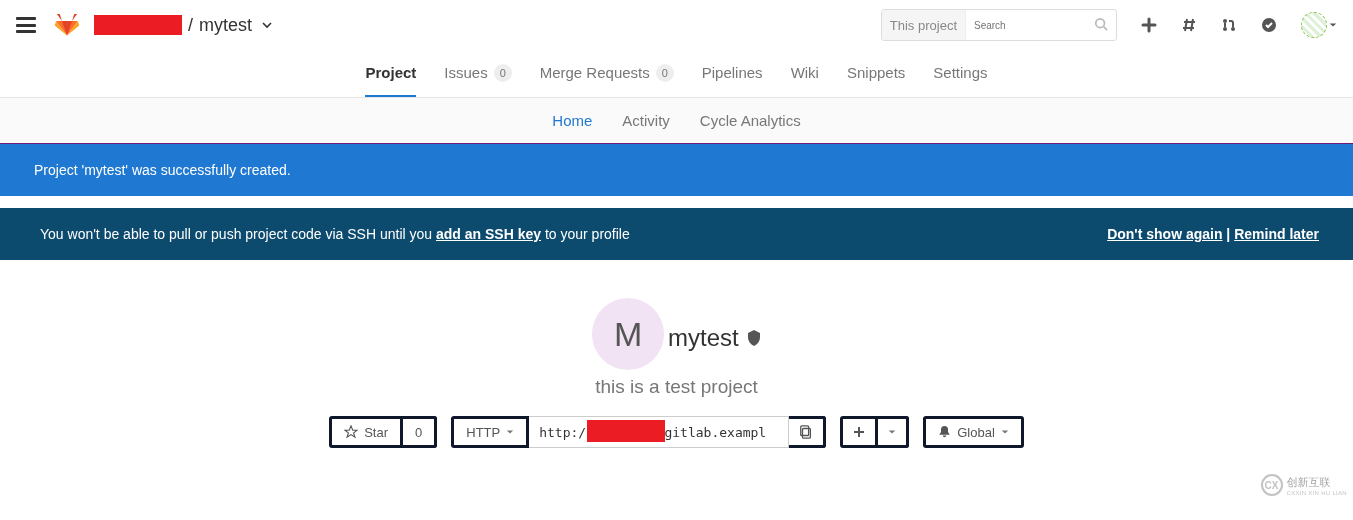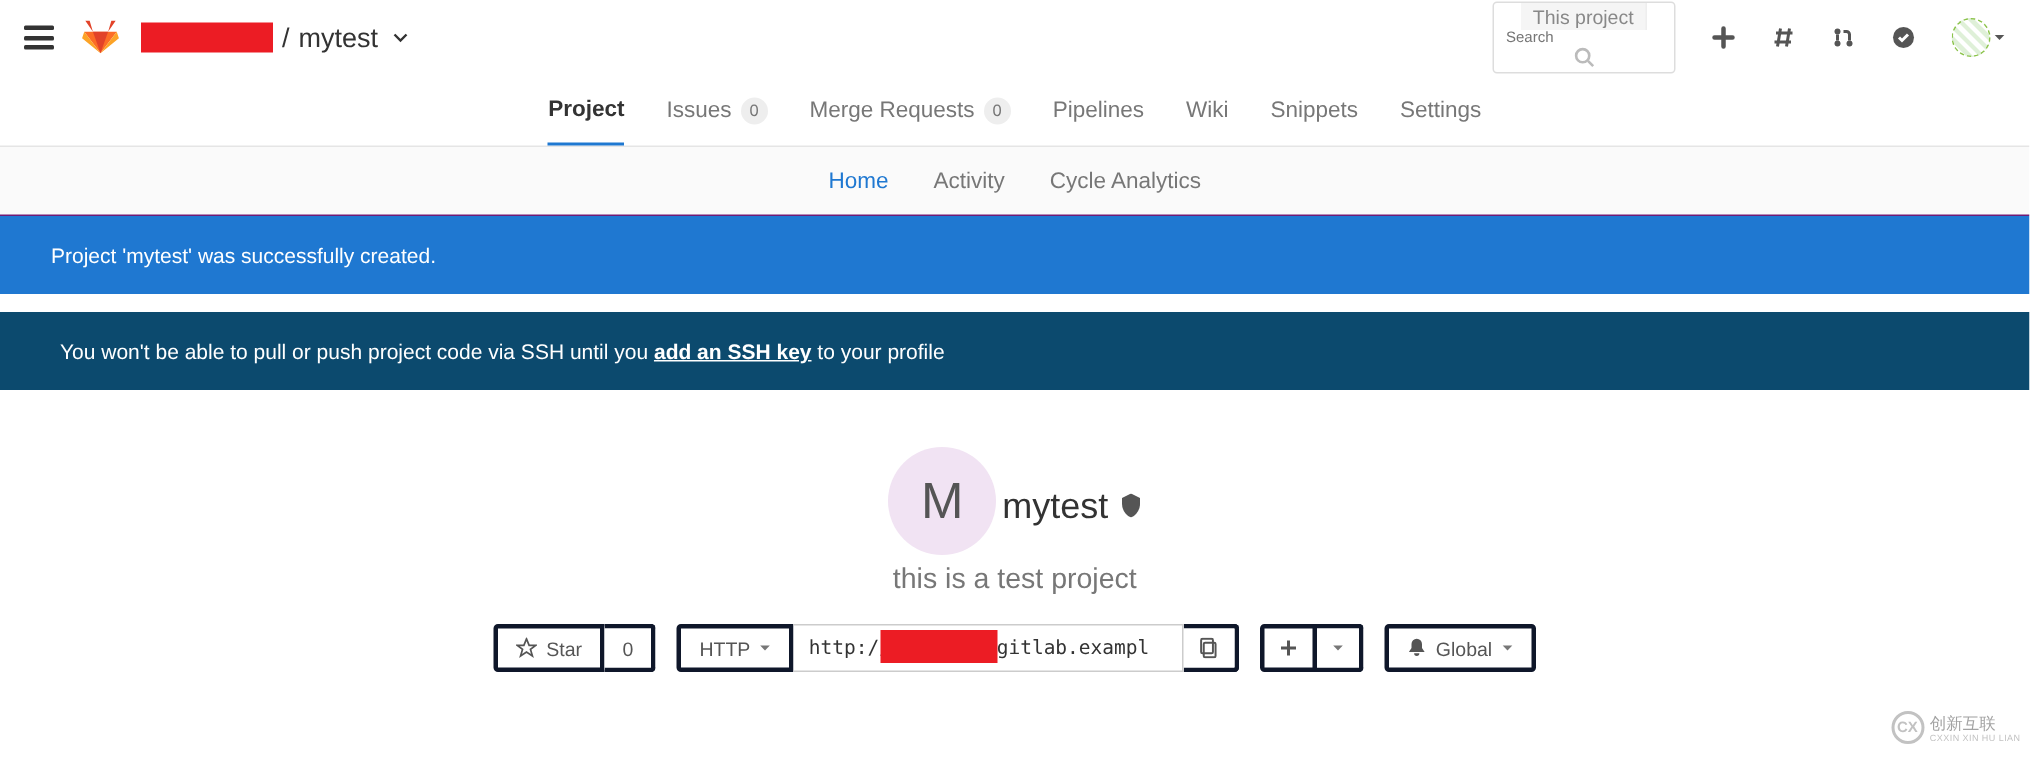--- a/index.html
+++ b/index.html
@@ -8,32 +8,32 @@
 
   
   .topbar { display: flex; align-items: center; height: 50px; padding: 0 16px; background: #fff; }
   .hamburger { width: 20px; height: 20px; display: flex; flex-direction: column; justify-content: space-between; padding: 2px 0; cursor: pointer; }
   .hamburger span { height: 3px; background: #333; border-radius: 1px; }
   .logo { margin-left: 18px; }
   .breadcrumb { margin-left: 14px; font-size: 18px; color: #333; display: flex; align-items: center; gap: 6px; }
   .breadcrumb .owner-redact { display: inline-block; width: 88px; height: 20px; background: #ec1c24; }
   .breadcrumb .chev { font-size: 14px; color: #333; margin-left: 4px; }
   .spacer { flex: 1; }
-  .searchbox { display: flex; align-items: center; border: 1px solid #ddd; border-radius: 3px; height: 48px; overflow: hidden; flex-direction: column; }
+  .searchbox { display: flex; align-items: center; border: 1px solid #ddd; border-radius: 3px; height: 32px; overflow: hidden; }
   .searchbox .scope { background: #f5f5f5; color: #888; padding: 0 8px; height: 100%; display: flex; align-items: center; font-size: 13px; border-right: 1px solid #eee; }
   .searchbox input { border: none; outline: none; padding: 0 8px; width: 120px; font-size: 10px; color: #555; }
   .searchbox .sicon { padding: 0 8px; color: #bbb; }
   .topicons { display: flex; align-items: center; gap: 24px; margin-left: 24px; color: #555; }
   .topicons svg { display: block; }
   .avatar-sm { width: 26px; height: 26px; border-radius: 50%; border: 1px dashed #8bc34a; background: repeating-linear-gradient(45deg,#dff0d8,#dff0d8 3px,#fff 3px,#fff 6px); }
   .avatar-wrap { display: flex; align-items: center; gap: 2px; }
 
   
   .tabs { display: flex; justify-content: center; gap: 28px; border-bottom: 1px solid #e5e5e5; padding: 14px 0 0; font-size: 15px; }
-  .tab { color: #777; padding-bottom: 14px; display: flex; align-items: center; gap: 6px; cursor: pointer; }
+  .tab { color: #777; padding-bottom: 14px; display: flex; align-items: flex-start; gap: 6px; cursor: pointer; }
   .tab.active { color: #333; font-weight: 600; border-bottom: 2px solid #1f78d1; }
   .badge { background: #eee; color: #777; border-radius: 9px; min-width: 18px; height: 18px; display: inline-flex; align-items: center; justify-content: center; font-size: 11px; padding: 0 5px; }
 
   
   .subtabs { background: #fafafa; border-bottom: 1px solid #701a75; display: flex; justify-content: center; gap: 30px; padding: 14px 0; font-size: 15px; }
   .subtab { color: #777; cursor: pointer; }
   .subtab.active { color: #1f78d1; }
 
   
   .banner { padding: 18px 34px; color: #fff; font-size: 14px; }
@@ -172,20 +172,23 @@
 
 <div class="banner success">
   <span>Project 'mytest' was successfully created.</span>
 </div>
 <div class="gap"></div>
 
 <div class="banner warn">
   <span class="msg">
     <span>You won't be able to pull or push project code via SSH until you </span><a href="#">add an SSH key</a><span> to your profile</span>
   </span>
+  <span class="links">
+    <a href="#">Don't show again</a><span> | </span><a href="#">Remind later</a>
+  </span>
 </div>
 
 <div class="project-head">
   <div class="avatar-lg">
       <span>M</span>
     </div>
   <div class="proj-title">
     <span>mytest</span>
     <span>
       <svg width="14" height="16" viewBox="0 0 14 16">

